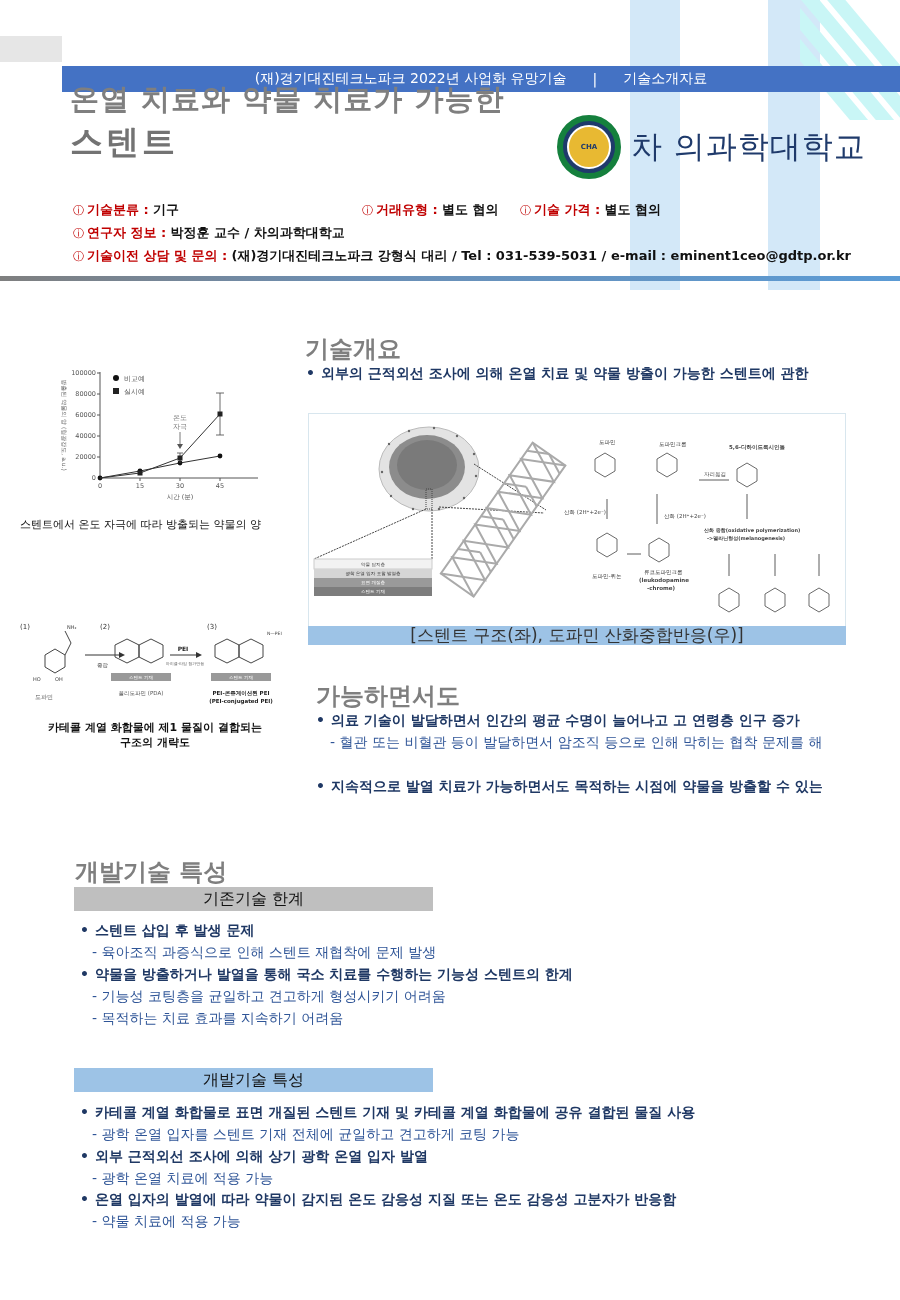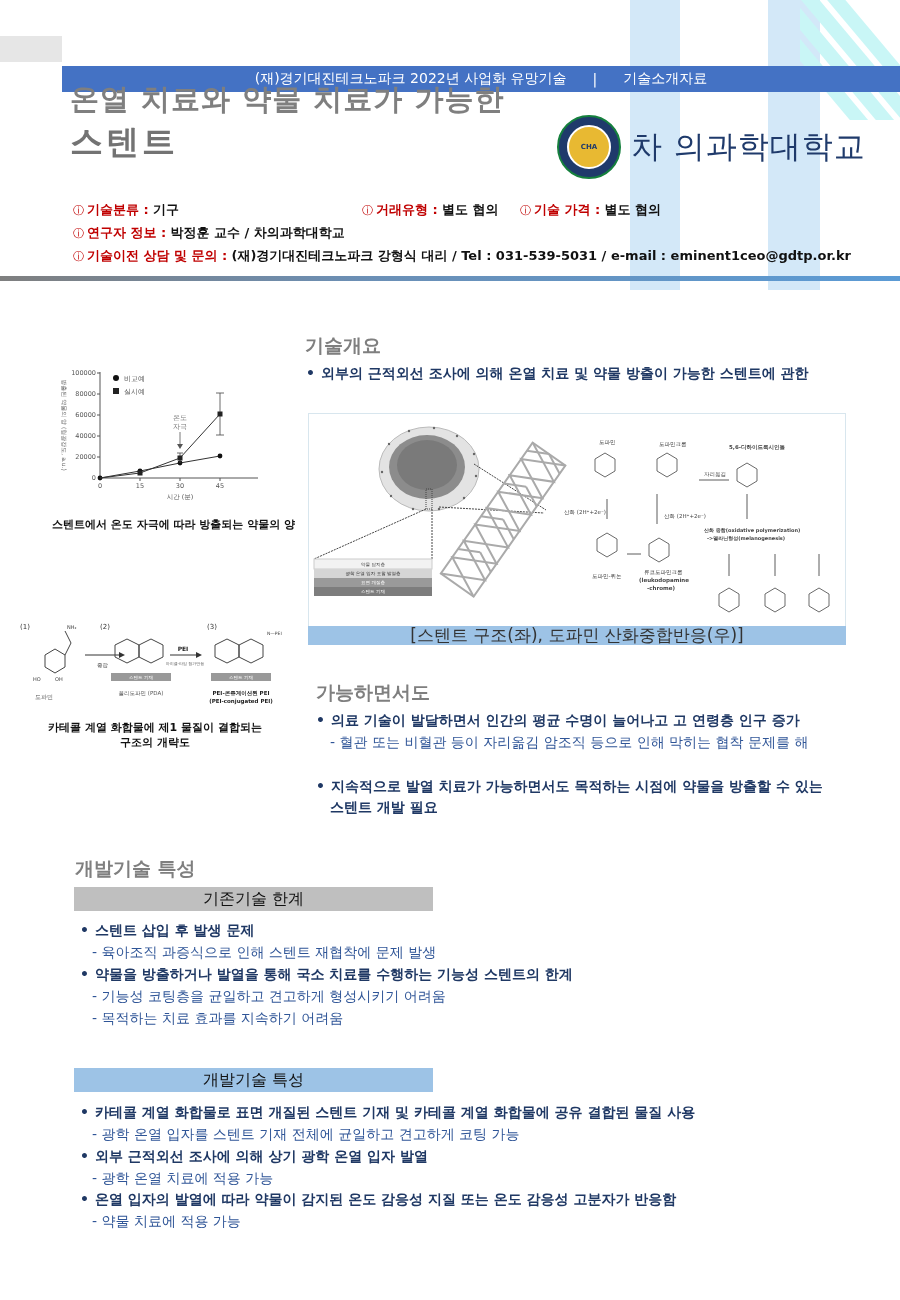--- a/index.html
+++ b/index.html
@@ -16,41 +16,41 @@
   
   .hdr-grey { position: absolute; left: 0; top: 36px; width: 62px; height: 26px; background: #e6e6e6; }
   .hdr-band { position: absolute; left: 62px; top: 36px; width: 838px; height: 26px; background: #4472c4;
               color: #fff; font-size: 14px; display: flex; align-items: center; justify-content: center; gap: 26px; margin-top: 30px; }
   .hdr-band .sep { font-weight: normal; }
 
   .title1 { position: absolute; left: 70px; top: 80px; font-size: 29px; font-weight: bold; color: #7f7f7f; letter-spacing: 1px; }
   .title2 { position: absolute; left: 70px; top: 120px; font-size: 33px; font-weight: bold; color: #737373; letter-spacing: 3px; }
 
   .logo { position: absolute; left: 557px; top: 115px; display: flex; align-items: center; gap: 10px; }
-  .logo-seal { width: 64px; height: 64px; border-radius: 50%; background: #1f3a6b; border: 2px solid #15803d;
+  .logo-seal { width: 64px; height: 64px; border-radius: 50%; background: #1f3a6b; border: 6px solid #15803d;
                display: flex; align-items: center; justify-content: center; }
   .logo-seal .inner { width: 44px; height: 44px; border-radius: 50%; background: #e8b932; border: 2px solid #fff; display:flex; align-items:center; justify-content:center; font-size: 7px; color:#1f3a6b; font-weight:bold; }
   .logo-text { font-size: 31px; font-weight: normal; color: #1f3a6b; letter-spacing: 1px; }
 
   .info { position: absolute; left: 73px; font-size: 13px; color: #111; white-space: nowrap; }
   .info .k { color: #c00000; font-weight: bold; }
   .info .ic { color: #c00000; font-size: 11px; margin-right: 3px; }
   .info .v { font-weight: bold; }
 
   .rule { position: absolute; left: 0; top: 276px; width: 900px; height: 5px;
           background: linear-gradient(90deg, #7f7f7f 0%, #6b8fb5 40%, #5b9bd5 100%); }
 
   
   .chart-wrap { position: absolute; left: 40px; top: 360px; width: 250px; height: 150px; }
-  .chart-cap { position: absolute; left: 20px; top: 517px; width: 275px; text-align: right; font-size: 11px; font-weight: bold; color: #111; }
+  .chart-cap { position: absolute; left: 20px; top: 517px; width: 275px; text-align: left; font-size: 11px; font-weight: normal; color: #111; }
 
   .chem-wrap { position: absolute; left: 15px; top: 615px; width: 280px; height: 100px; }
   .chem-cap { position: absolute; left: 30px; top: 720px; width: 250px; text-align: center; font-size: 11px; font-weight: bold; color: #111; line-height: 15px; }
 
-  .sec-h { position: absolute; font-size: 19px; font-weight: bold; color: #7f7f7f; }
+  .sec-h { position: absolute; font-size: 24px; font-weight: bold; color: #7f7f7f; }
   .b-main { position: absolute; font-size: 14px; font-weight: bold; color: #1f3864; line-height: 21px; }
   .b-sub { position: absolute; font-size: 14px; color: #2f5597; line-height: 21px; }
   .b-main .dot { margin-right: 6px; }
 
   .fig-box { position: absolute; left: 308px; top: 413px; width: 538px; height: 232px; border: 1px solid #d8e6ee; background: #fff; }
   .fig-cap { position: absolute; left: 308px; top: 626px; width: 538px; height: 19px; background: #9dc3e6; color: #333; font-size: 17px; text-align: center; line-height: 19px; }
 
   .band { position: absolute; left: 74px; width: 359px; height: 24px; font-size: 16px; font-weight: normal; color: #111; text-align: center; line-height: 24px; }
   .band.grey { background: #bfbfbf; }
   .band.blue { background: #9dc3e6; }
@@ -302,25 +302,24 @@
     </g>
   </svg>
 </div>
 <div class="fig-cap">[스텐트 구조(좌), 도파민 산화중합반응(우)]</div>
 
 <div class="sec-h" style="left:316px; top:680px">가능하면서도</div>
 <div class="b-main" style="left:316px; top:710px; width:560px">
   <span class="dot">•</span><span>의료 기술이 발달하면서 인간의 평균 수명이 늘어나고 고 연령층 인구 증가</span>
 </div>
 <div class="b-sub" style="left:330px; top:732px; width:540px">
-  <div>- 혈관 또는 비혈관 등이 자리옮김 암조직 등으로 인해 막히는 협착 문제를 해</div>
+  <div>- 혈관 또는 비혈관 등이 발달하면서 암조직 등으로 인해 막히는 협착 문제를 해</div>
 </div>
 <div class="b-main" style="left:316px; top:776px; width:560px">
   <span class="dot">•</span><span>지속적으로 발열 치료가 가능하면서도 목적하는 시점에 약물을 방출할 수 있는</span>
-  <div style="padding-left:14px">스텐트 개발 필요</div>
 </div>
 
 <div class="sec-h" style="left:75px; top:856px">개발기술 특성</div>
 <div class="band grey" style="top:887px">기존기술 한계</div>
 
 <div class="b-main" style="left:80px; top:920px">
   <span class="dot">•</span><span>스텐트 삽입 후 발생 문제</span>
 </div>
 <div class="b-sub" style="left:92px; top:942px">- 육아조직 과증식으로 인해 스텐트 재협착에 문제 발생</div>
 <div class="b-main" style="left:80px; top:964px">

